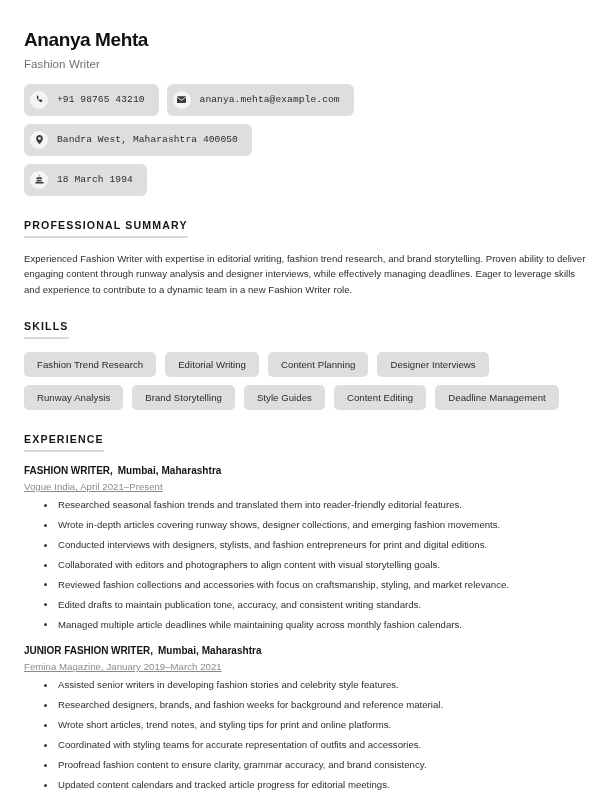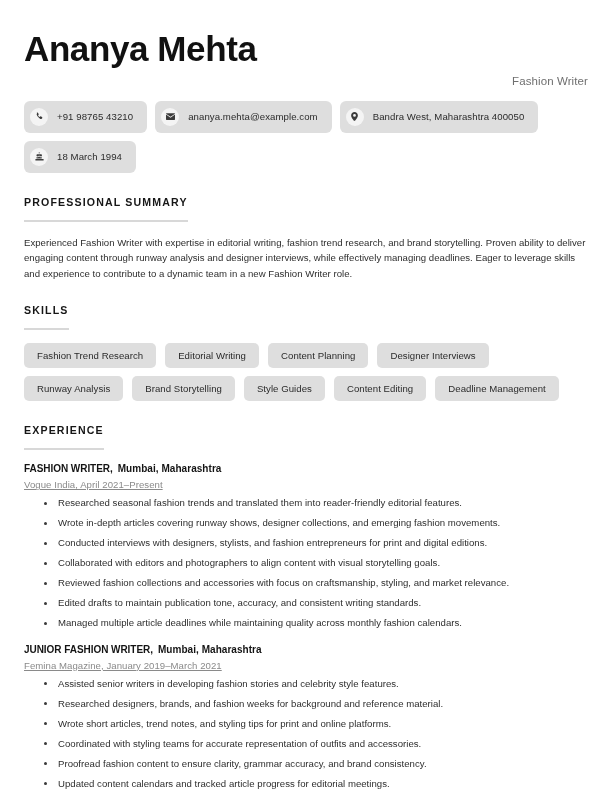--- a/index.html
+++ b/index.html
@@ -19,50 +19,50 @@
     width: 612px;
     height: 792px;
     padding: 30px 24px 20px 24px;
     background: #ffffff;
     position: relative;
     overflow: hidden;
   }
 
   
   .name {
-    font-size: 35px;
+    font-size: 19px;
     font-weight: 700;
     letter-spacing: -0.4px;
     line-height: 1.08;
     color: #111111;
     margin: 0 0 7px 0;
   }
   .job-subtitle {
     font-size: 11.5px;
     font-weight: 400;
     color: #6f6f6f;
     letter-spacing: 0.1px;
     margin: 0 0 14px 0;
-    text-align: right;
   }
 
   .chip-row {
     display: flex;
     flex-wrap: wrap;
     gap: 8px;
     margin-bottom: 8px;
   }
   .contact-chip {
     display: inline-flex;
     align-items: center;
     gap: 9px;
     background: #dedede;
     border-radius: 6px;
     padding: 5px 14px 5px 6px;
     height: 22px;
+    font-family: Liberation Mono, monospace;
   }
   .chip-icon {
     width: 18px;
     height: 18px;
     border-radius: 50%;
     background: #f4f4f4;
     display: inline-flex;
     align-items: center;
     justify-content: center;
     flex: 0 0 auto;
@@ -77,21 +77,21 @@
 
   
   .section { margin-top: 19px; }
   .section-title {
     display: inline-block;
     font-size: 10.6px;
     font-weight: 700;
     letter-spacing: 1.15px;
     color: #161616;
     margin: 0;
-    padding-bottom: 12px;
+    padding-bottom: 5px;
     border-bottom: 2.5px solid #d8d8d8;
   }
   .section-body { margin-top: 13px; }
 
   .summary-text {
     font-size: 9.6px;
     line-height: 1.62;
     color: #2e2e2e;
     margin: 0;
     text-align: left;

